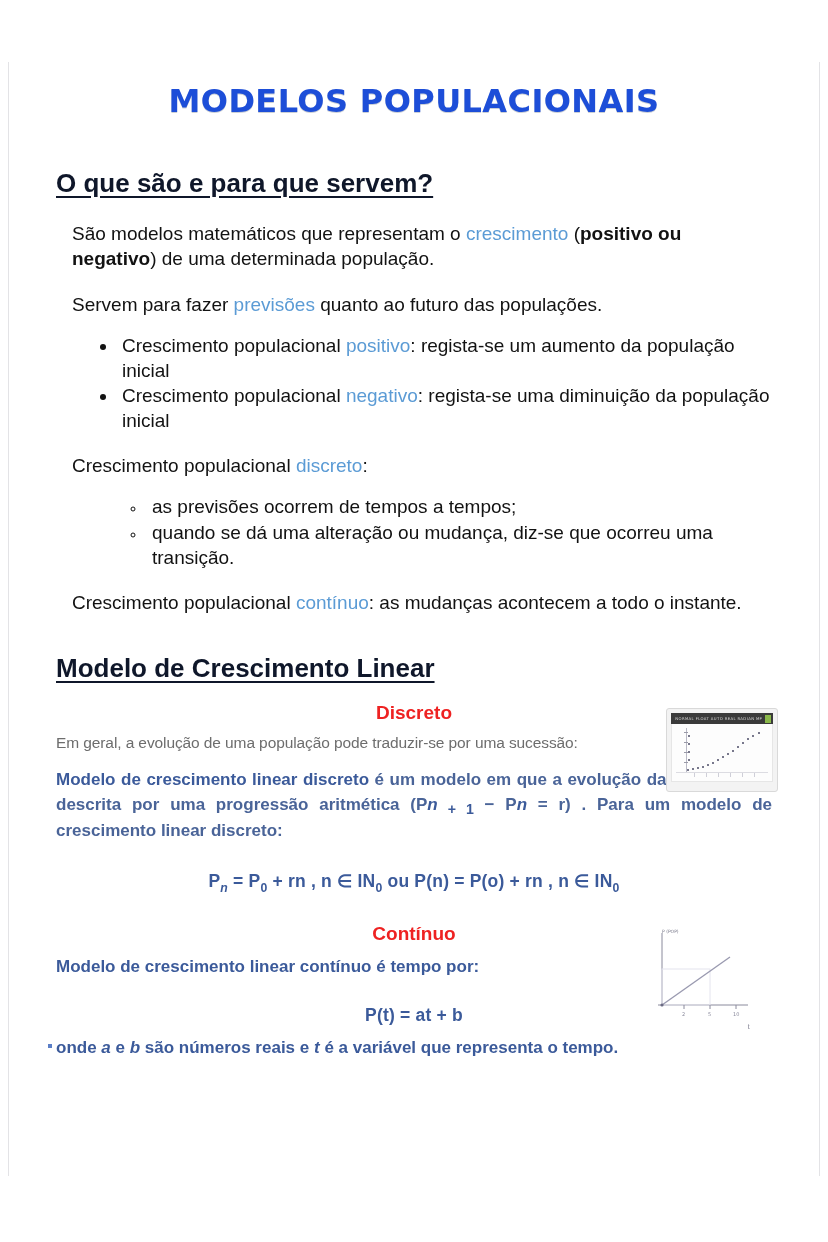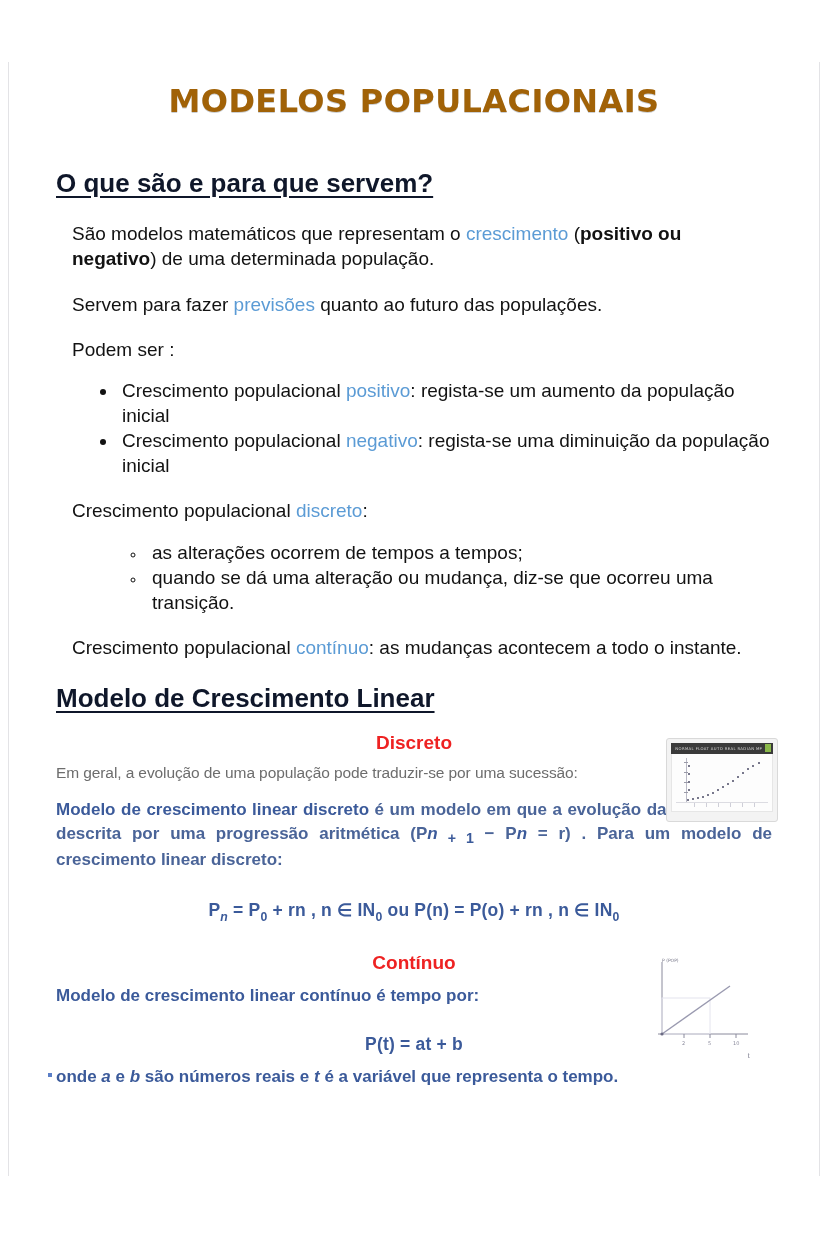--- a/index.html
+++ b/index.html
@@ -42,37 +42,37 @@
   }
 
   
   .doc-title {
     margin: 0;
     padding-top: 82px;
     text-align: center;
     font-size: 32px;
     font-weight: bold;
     letter-spacing: 0.4px;
-    color: #a16207;
+    color: #1d4ed8;
     font-family: "DejaVu Sans", sans-serif;
     text-shadow: 0 1px 0 rgba(46,62,82,0.25);
   }
 
   
   .section-heading {
     margin: 0;
     font-size: 26px;
     font-weight: bold;
     color: #0f172a;
     text-decoration: underline;
     text-underline-offset: 4px;
     font-family: "Liberation Sans", sans-serif;
   }
   .h-ques { margin-top: 48px; }
-  .h-linear { margin-top: 22px; }
+  .h-linear { margin-top: 38px; }
 
   
   .para {
     margin: 16px;
     font-size: 19px;
     line-height: 1.33;
     color: #121212;
     font-family: "Liberation Sans", sans-serif;
   }
   .p-gap-1 { margin-top: 22px; }
@@ -285,38 +285,37 @@
     <h2 class="section-heading h-ques">O que são e para que servem?</h2>
 
     <p class="para p-gap-1">
       <span>São modelos matemáticos que representam o </span><span class="accent">crescimento</span><span> (</span><span class="strong">positivo ou negativo</span><span>) de uma determinada população.</span>
     </p>
 
     <p class="para p-gap-2">
       <span>Servem para fazer </span><span class="accent">previsões</span><span> quanto ao futuro das populações.</span>
     </p>
 
-    <p class="para p-gap-2">Podem ser :</p>
 
     <ul class="disc-list">
       <li>
         <span>Crescimento populacional </span><span class="accent">positivo</span><span>: regista-se um aumento da população inicial</span>
       </li>
       <li>
         <span>Crescimento populacional </span><span class="accent">negativo</span><span>: regista-se uma diminuição da população inicial</span>
       </li>
     </ul>
 
 
     <p class="para p-gap-2">
       <span>Crescimento populacional </span><span class="accent">discreto</span><span>:</span>
     </p>
 
     <ul class="circle-list">
-      <li>as alterações ocorrem de tempos a tempos;</li>
+      <li>as previsões ocorrem de tempos a tempos;</li>
       <li>quando se dá uma alteração ou mudança, diz-se que ocorreu uma transição.</li>
     </ul>
 
     <p class="para p-gap-2">
       <span>Crescimento populacional </span><span class="accent">contínuo</span><span>: as mudanças acontecem a todo o instante.</span>
     </p>
 
     <h2 class="section-heading h-linear">Modelo de Crescimento Linear</h2>
 
     <div class="math-block">

